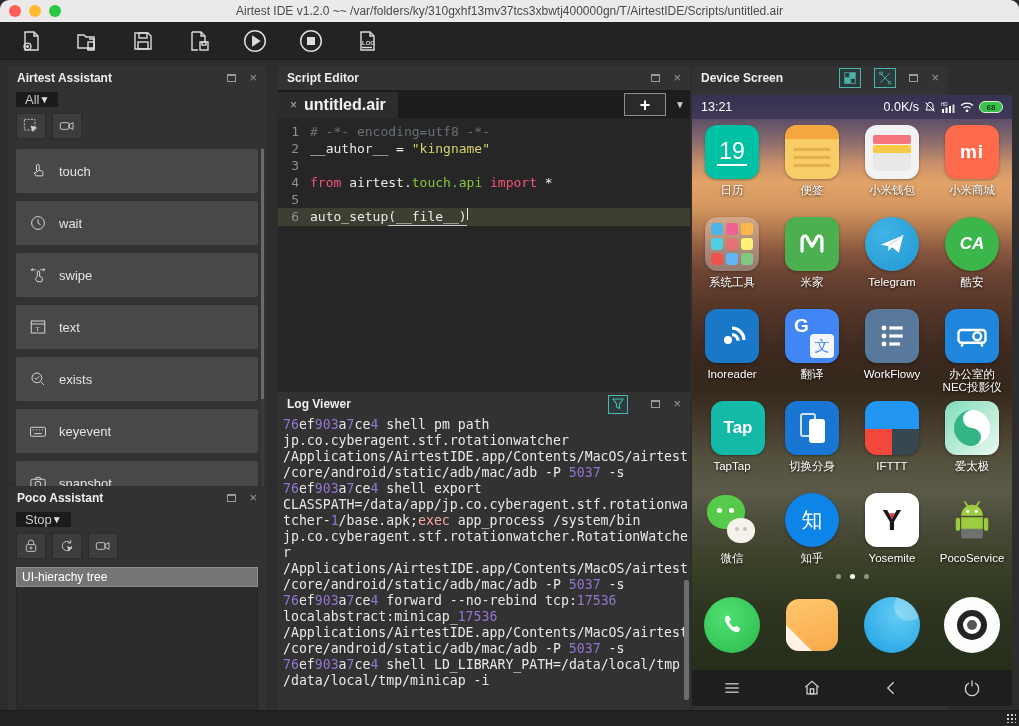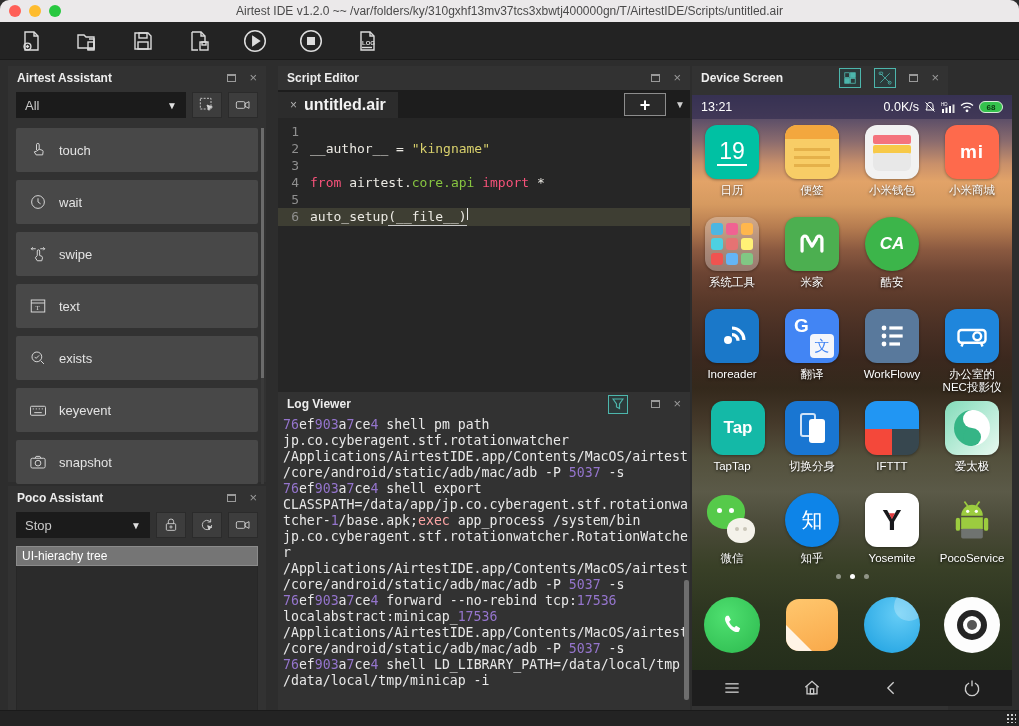--- a/index.html
+++ b/index.html
@@ -28,21 +28,21 @@
   .btn-close { color:#9a9a9a; font-size:13px; line-height:10px; cursor:pointer; }
 
   
   #panel-airtest { left:8px;  top:6px;   width:258px; height:416px; }
   #panel-poco    { left:8px;  top:426px; width:258px; height:224px; }
   #panel-editor  { left:278px; top:6px;  width:412px; height:326px; }
   #panel-log     { left:278px; top:332px; width:412px; height:318px; }
   #panel-device  { left:692px; top:6px;  width:256px; height:644px; }
 
   
-  .ctrl-row { display:flex; gap:6px; padding:2px 8px 0 8px; align-items:flex-start; }
+  .ctrl-row { display:flex; gap:6px; padding:2px 8px 0 8px; align-items:flex-start;flex-direction:column; }
   .dropdown { flex:1; height:26px; background:#1b1b1b; color:#c9c9c9; font-size:13px; display:flex; align-items:center; padding:0 9px; cursor:pointer; }
   .dd-chevron { margin-left:auto; color:#e0e0e0; font-size:10px; }
   .icon-btn { width:30px; height:26px; background:#3d3d3d; border:1px solid #2b2b2b; display:flex; align-items:center; justify-content:center; cursor:pointer; }
   .icon-btn svg { stroke:#d8d8d8; fill:none; stroke-width:1.3; }
   .action-list { margin:10px 8px 0 8px; display:flex; flex-direction:column; gap:8px; position:relative; }
   .action { height:44px; background:#484848; border-radius:2px; display:flex; align-items:center; padding-left:13px; gap:12px; color:#e3e3e3; font-size:13px; cursor:pointer; }
   .action svg { stroke:#d8d8d8; fill:none; stroke-width:1.3; }
   .vscroll { position:absolute; right:-6px; top:0; width:3px; background:#3a3a3a; height:356px; }
   .vscroll .thumb { position:absolute; top:0; width:3px; height:250px; background:#6b6b6b; }
   .tree-header { margin:8px 8px 0 8px; height:20px; background:#757575; border:1px solid #8b8b8b; color:#fff; font-size:12px; display:flex; align-items:center; padding-left:5px; }
@@ -387,24 +387,24 @@
     </div>
     <div class="tabstrip">
       <div class="tab">
         <span class="tab-close">×</span>
         <span class="tab-label">untitled.air</span>
       </div>
       <div class="newtab-btn">+</div>
       <span class="tab-chevron">▼</span>
     </div>
     <div class="code" id="code-area">
-        <div class="code-line"><span class="ln">1</span></div>
+        <div class="code-line"><span class="ln">1</span><span class="c-comment"># -*- encoding=utf8 -*-</span></div>
         <div class="code-line"><span class="ln">2</span><span class="c-plain">__author__ = </span><span class="c-string">"kingname"</span></div>
         <div class="code-line"><span class="ln">3</span></div>
-        <div class="code-line"><span class="ln">4</span><span class="c-keyword">from </span><span class="c-plain">airtest.</span><span class="c-green">core.api</span><span class="c-keyword"> import</span><span class="c-plain"> *</span></div>
+        <div class="code-line"><span class="ln">4</span><span class="c-keyword">from </span><span class="c-plain">airtest.</span><span class="c-green">touch.api</span><span class="c-keyword"> import</span><span class="c-plain"> *</span></div>
         <div class="code-line"><span class="ln">5</span></div>
         <div class="code-line current"><span class="ln">6</span><span class="c-plain">auto_setup</span><span class="c-plain useg">(__file__)</span><span class="caret"></span></div>
       </div>
   </div>
 
   <div class="panel" id="panel-log">
     <div class="panel-header">
       <span class="panel-title">Log Viewer</span>
       <span class="win-controls">
         <span class="filter-btn">
@@ -534,20 +534,29 @@
             </div>
             <div class="app-cell">
               <div class="ai ai-mihome">
                 <svg width="34" height="34" viewBox="0 0 24 24">
                   <path d="M5 17V8.5a2 2 0 0 1 4 0l3 5 3-5a2 2 0 0 1 4 0V17" fill="none" stroke="#fff" stroke-width="2.3" stroke-linecap="round" stroke-linejoin="round"></path>
                 </svg>
               </div>
               <div class="app-label">米家</div>
             </div>
             <div class="app-cell">
+              <div class="ai ai-tg">
+                <svg width="30" height="30" viewBox="0 0 24 24">
+                  <path d="M3 12.5L21 5l-3.5 14-5.5-4.5L9 17.5v-4z" fill="#fff"></path>
+                  <path d="M9 13.5L21 5" stroke="#cfe9f7" stroke-width="1"></path>
+                </svg>
+              </div>
+              <div class="app-label">Telegram</div>
+            </div>
+            <div class="app-cell">
               <div class="ai ai-kuan">
                 <span>CA</span>
               </div>
               <div class="app-label">酷安</div>
             </div>
           </div>
           <div class="app-row" style="top: 214px;">
             <div class="app-cell">
               <div class="ai ai-ino">
                 <svg width="32" height="32" viewBox="0 0 24 24">

